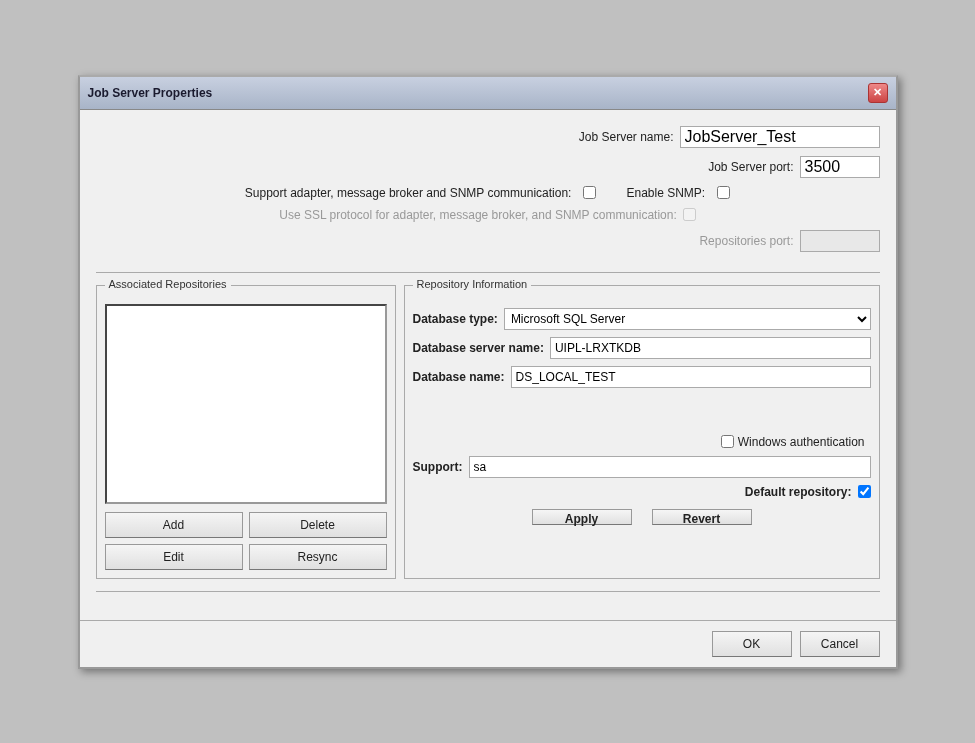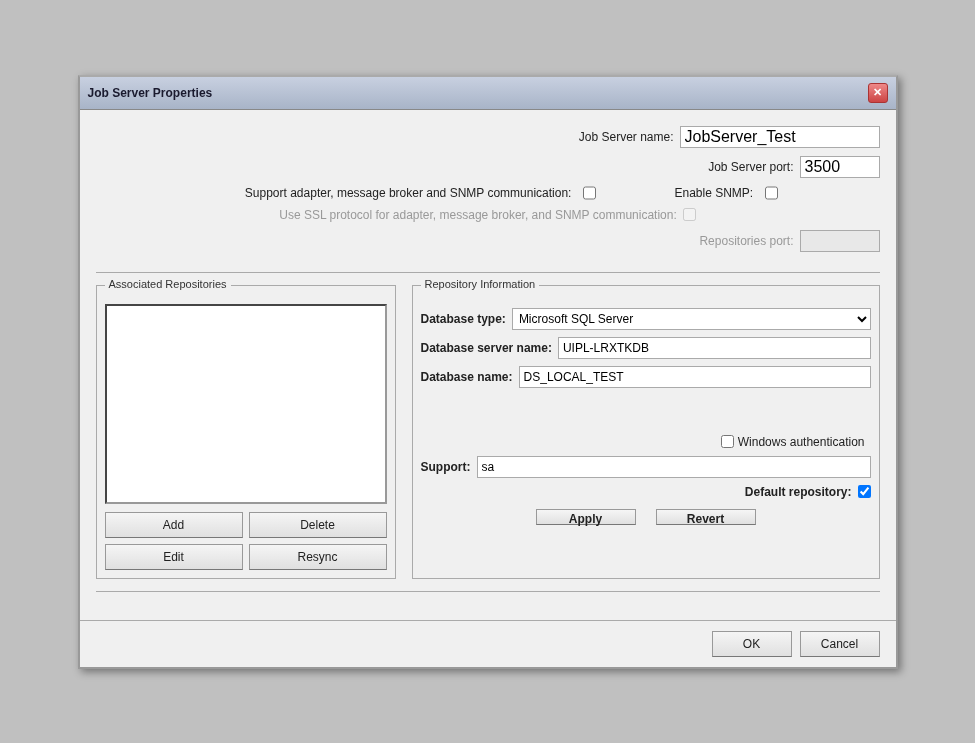--- a/index.html
+++ b/index.html
@@ -90,27 +90,27 @@
       font-family: inherit;
     }
 
     .form-input:disabled {
       background: #e8e8e8;
       color: #aaa;
     }
 
     .row-item {
       display: flex;
+      align-items: center;
       gap: 6px;
-      margin-left: 48px;
     }
 
     .sections-row {
       display: flex;
-      gap: 16px;
+      gap: 8px;
       margin-bottom: 12px;
     }
 
     .group-box {
       border: 1px solid #aaa;
       padding: 8px;
       position: relative;
       flex: 1;
     }
 

